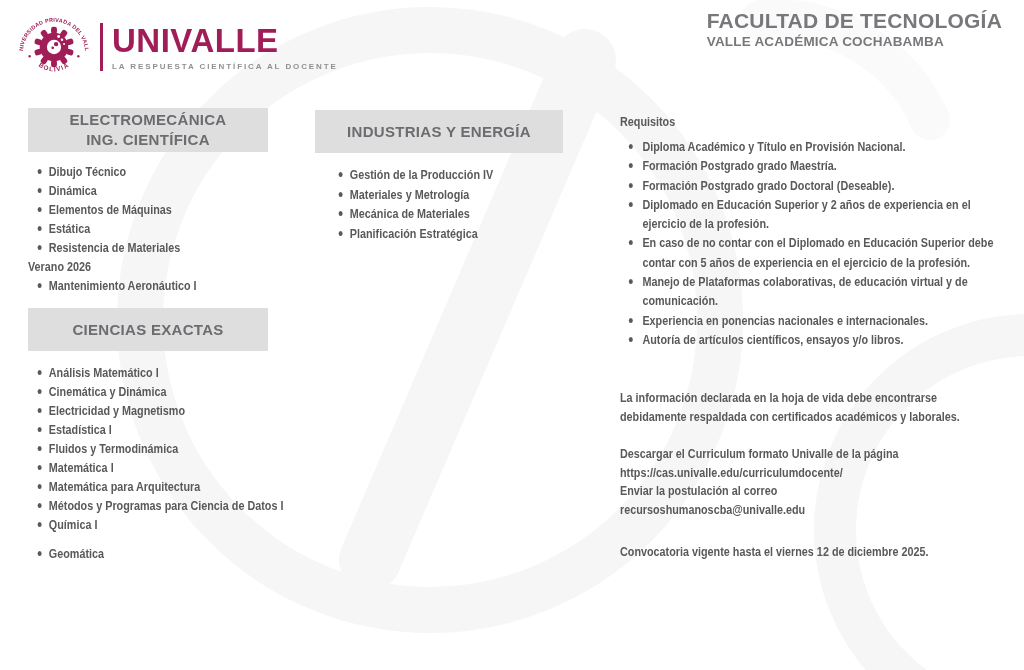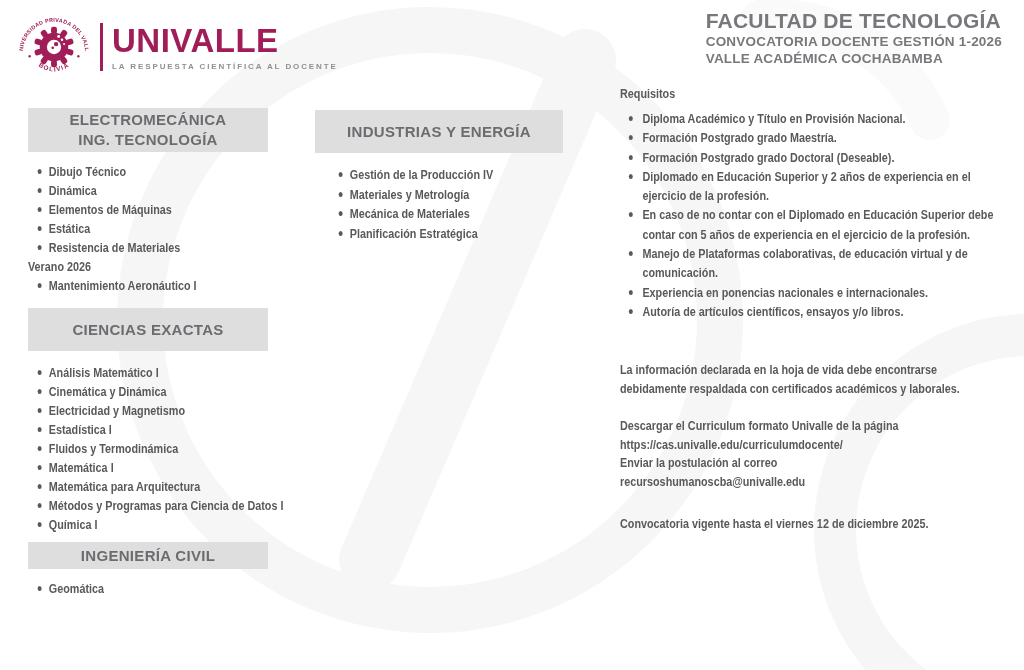--- a/index.html
+++ b/index.html
@@ -28,21 +28,21 @@
 
   
   .doc-header{position:absolute;right:22px;top:9px;text-align:left;color:var(--header-gray);}
   .doc-header .faculty{font-size:21px;font-weight:bold;letter-spacing:.2px;line-height:24px;}
   .doc-header .sub{font-size:13.5px;font-weight:bold;line-height:17px;letter-spacing:.2px;}
 
   
   .col{position:absolute;}
   .col-left{left:28px;top:108px;width:240px;}
   .col-mid{left:315px;top:110px;width:248px;}
-  .col-right{left:620px;top:84px;width:404px;}
+  .col-right{left:620px;top:112px;width:404px;}
 
   .section-bar{background:var(--bar-bg);color:var(--bar-text);font-weight:bold;
     font-size:15px;text-align:center;display:flex;flex-direction:column;
     justify-content:center;letter-spacing:.3px;line-height:20px;}
   .bar-2line{height:44px;}
   .bar-1line{height:43px;}
   .bar-civil{height:27px;margin-top:8px;}
   .bar-ciencias{margin-top:13px;}
 
   .cond{transform:scaleX(0.8);transform-origin:0 0;}
@@ -123,28 +123,27 @@
         <div class="vbar"></div>
         <div>
           <div class="wordmark">UNIVALLE</div>
           <div class="tagline">LA RESPUESTA CIENTÍFICA AL DOCENTE</div>
         </div>
       </div>
     </div>
 
     <div class="doc-header">
       <div class="faculty">FACULTAD DE TECNOLOGÍA</div>
-      <div class="sub">CONVOCATORIA DOCENTE GESTIÓN 1-2026</div>
       <div class="sub">VALLE ACADÉMICA COCHABAMBA</div>
     </div>
 
     <div class="col col-left">
       <div class="section-bar bar-2line">
         <span>ELECTROMECÁNICA</span>
-        <span>ING. TECNOLOGÍA</span>
+        <span>ING. CIENTÍFICA</span>
       </div>
       <ul class="courses cond">
 
       <li><span>Dibujo Técnico</span></li>
           <li><span>Dinámica</span></li>
           <li><span>Elementos de Máquinas</span></li>
           <li><span>Estática</span></li>
           <li><span>Resistencia de Materiales</span></li>
         </ul>
       <div class="subnote cond">Verano 2026</div>
@@ -162,23 +161,20 @@
           <li><span>Cinemática y Dinámica</span></li>
           <li><span>Electricidad y Magnetismo</span></li>
           <li><span>Estadística I</span></li>
           <li><span>Fluidos y Termodinámica</span></li>
           <li><span>Matemática I</span></li>
           <li><span>Matemática para Arquitectura</span></li>
           <li><span>Métodos y Programas para Ciencia de Datos I</span></li>
           <li><span>Química I</span></li>
         </ul>
 
-      <div class="section-bar bar-civil">
-        <span>INGENIERÍA CIVIL</span>
-      </div>
       <ul class="courses cond">
 
       <li><span>Geomática</span></li>
         </ul>
     </div>
 
     <div class="col col-mid">
       <div class="section-bar bar-1line">
         <span>INDUSTRIAS Y ENERGÍA</span>
       </div>

